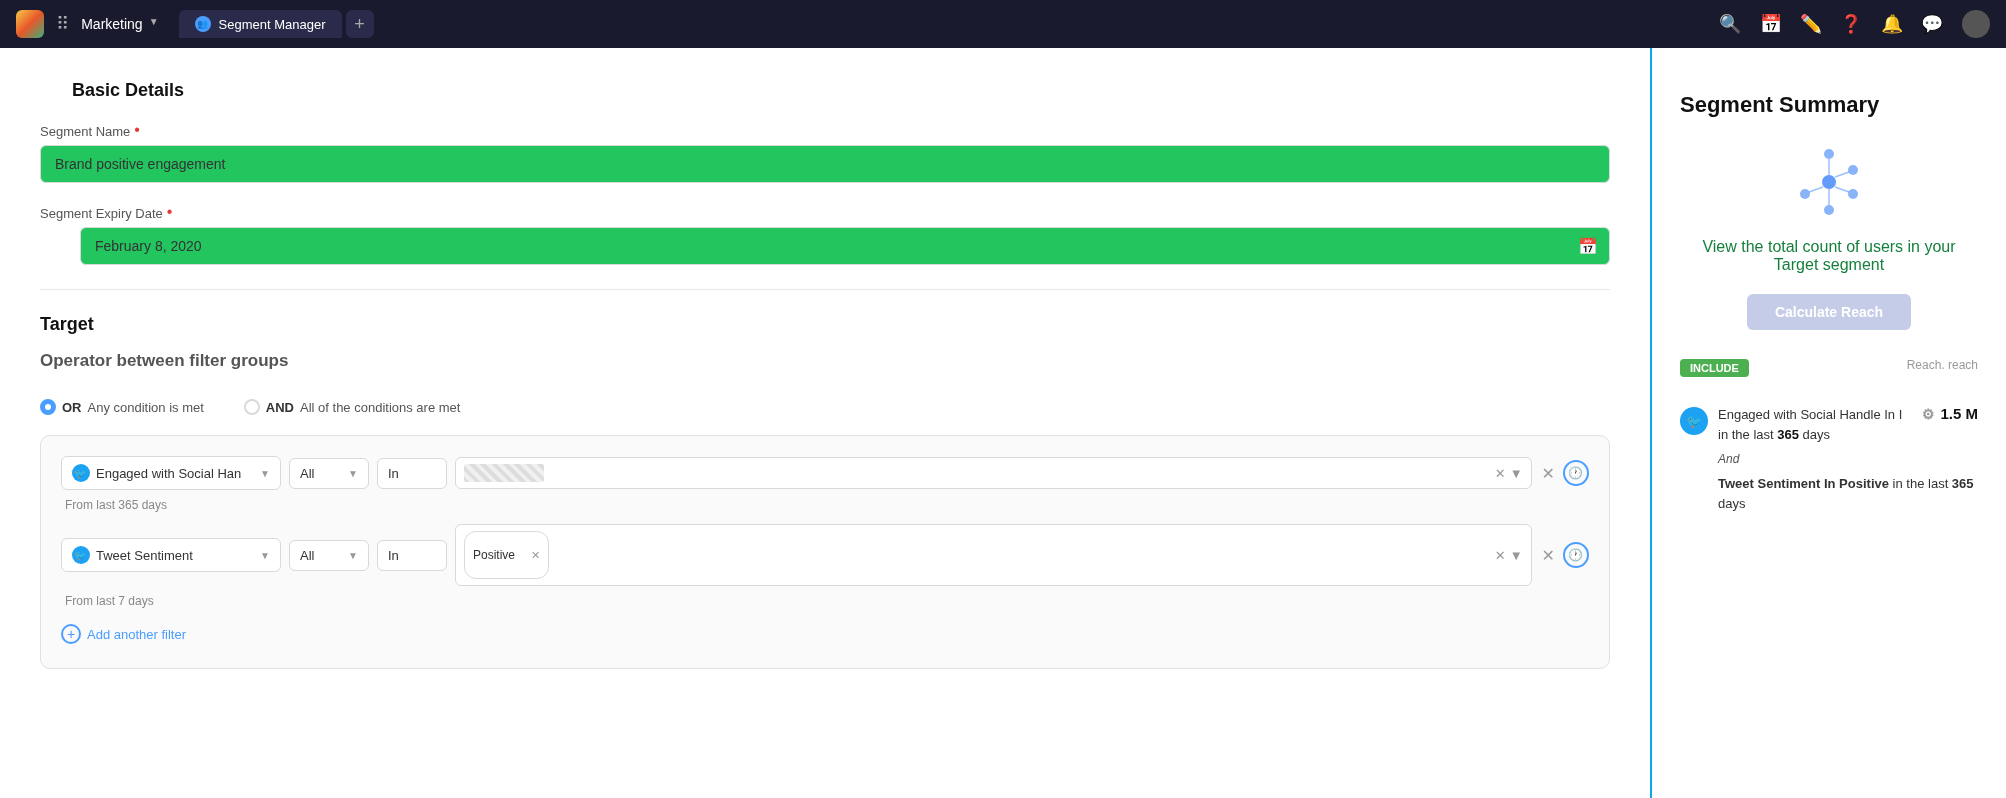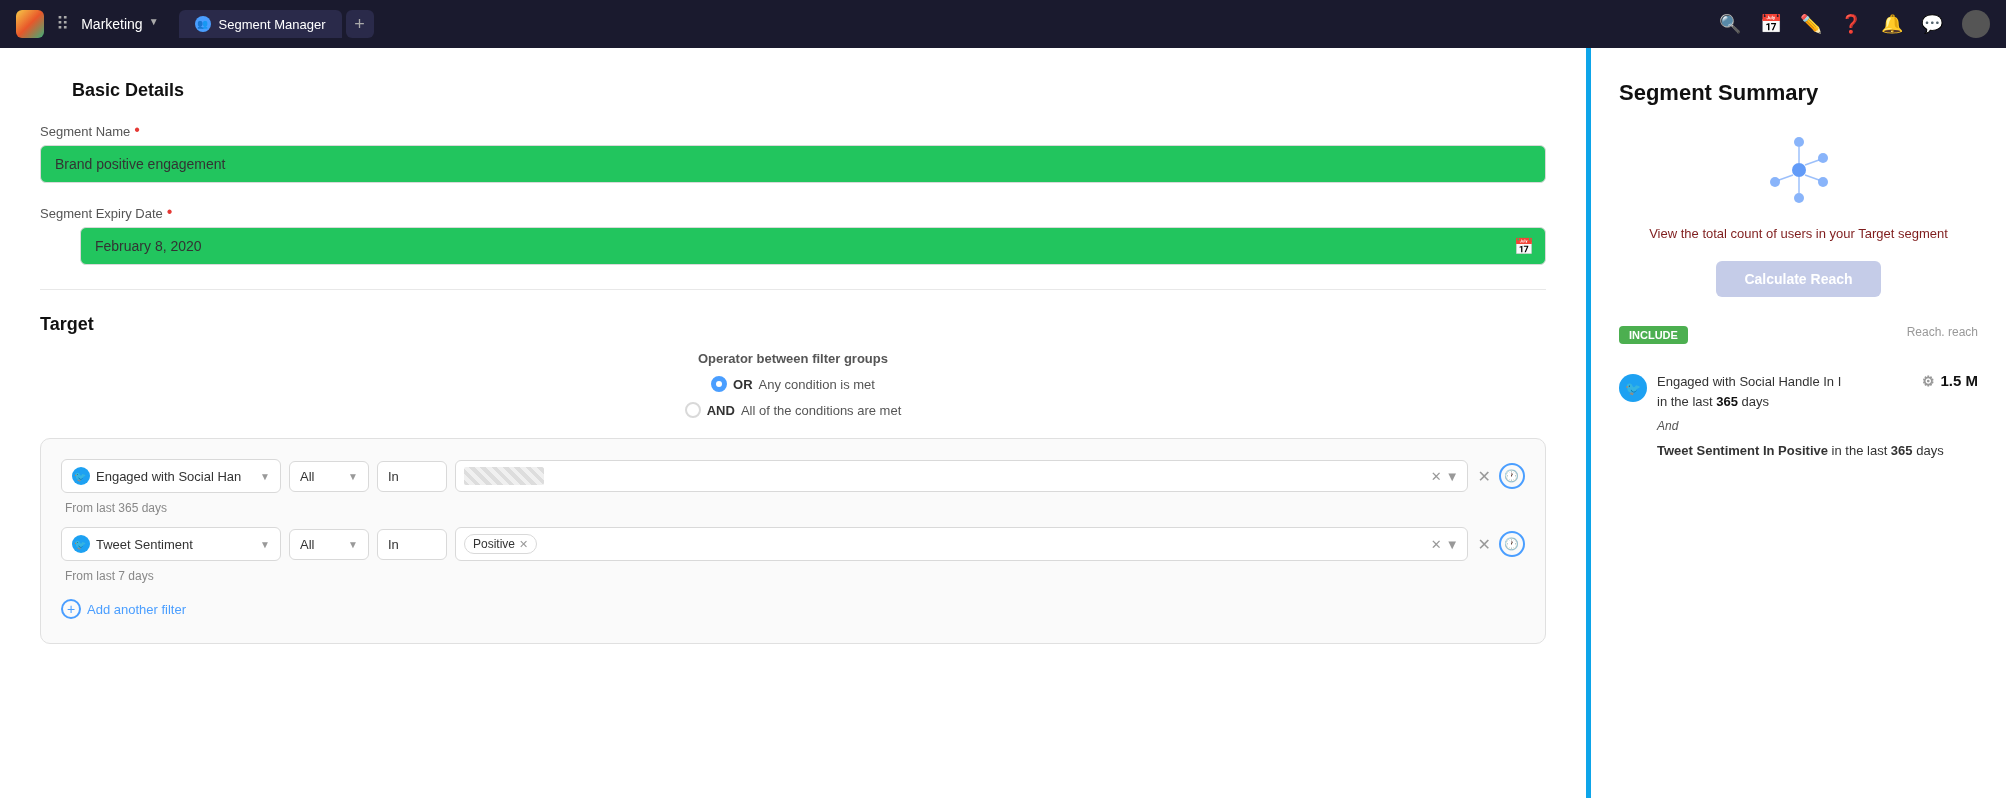--- a/index.html
+++ b/index.html
@@ -95,24 +95,24 @@
     
     .main-content {
       flex: 1;
       overflow-y: auto;
       padding: 32px 40px;
       background: #fff;
     }
 
     
     .right-panel {
-      width: 420px;
+      width: 356px;
       background: #fff;
-      border-left: 5px solid #0ea5e9;
-      padding: 32px 28px;
+      border-left: 2px solid #0ea5e9;
+      padding: 44px 28px;
       overflow-y: auto;
       flex-shrink: 0;
     }
 
     
     .section-heading {
       font-size: 18px;
       font-weight: 700;
       color: #111;
       margin-bottom: 20px;
@@ -158,32 +158,30 @@
     .divider { border: none; border-top: 1px solid #e8e8e8; margin: 24px 0; }
 
     
     .target-heading {
       font-size: 18px;
       font-weight: 700;
       color: #111;
       margin-bottom: 16px;
     }
     .operator-label {
-      font-size: 13px;
+      font-size: 17px;
       font-weight: 600;
       color: #555;
-      margin-bottom: 10px;
-      text-align: center;
+      margin-bottom: 28px;
     }
     .operator-row {
       display: flex;
       align-items: center;
-      gap: 10px;
+      gap: 40px;
       margin-bottom: 20px;
-      flex-direction: column;
     }
     .radio-option {
       display: flex;
       align-items: center;
       gap: 6px;
       font-size: 13px;
       color: #555;
       cursor: pointer;
     }
     .radio-option .radio-circle {
@@ -268,26 +266,26 @@
         #ddd 4px,
         #f0f0f0 4px,
         #f0f0f0 8px
       );
       border-radius: 2px;
     }
     .tag-pill {
       background: #fff;
       border: 1px solid #d9d9d9;
       border-radius: 12px;
-      padding: 2px 8px;
+      padding: 16px 8px;
       font-size: 12px;
       color: #333;
       display: flex;
       align-items: flex-end;
-      gap: 4px;
+      gap: 16px;
     }
     .tag-pill .remove { cursor: pointer; color: #999; font-size: 11px; }
 
     .value-box-controls {
       display: flex;
       align-items: center;
       gap: 4px;
       margin-left: auto;
     }
     .value-box-controls span { color: #999; cursor: pointer; font-size: 13px; }
@@ -341,22 +339,22 @@
     }
     .network-icon-wrapper {
       display: flex;
       justify-content: center;
       margin-bottom: 16px;
     }
     .network-svg { width: 80px; height: 80px; }
 
     .summary-description {
       text-align: center;
-      font-size: 13px;
-      color: #7f1d1d;
+      font-size: 16px;
+      color: #15803d;
       margin-bottom: 20px;
     }
     .calculate-btn {
       display: block;
       margin: 0 auto 28px;
       background: #c5cce8;
       color: #fff;
       border: none;
       border-radius: 6px;
       padding: 10px 28px;

